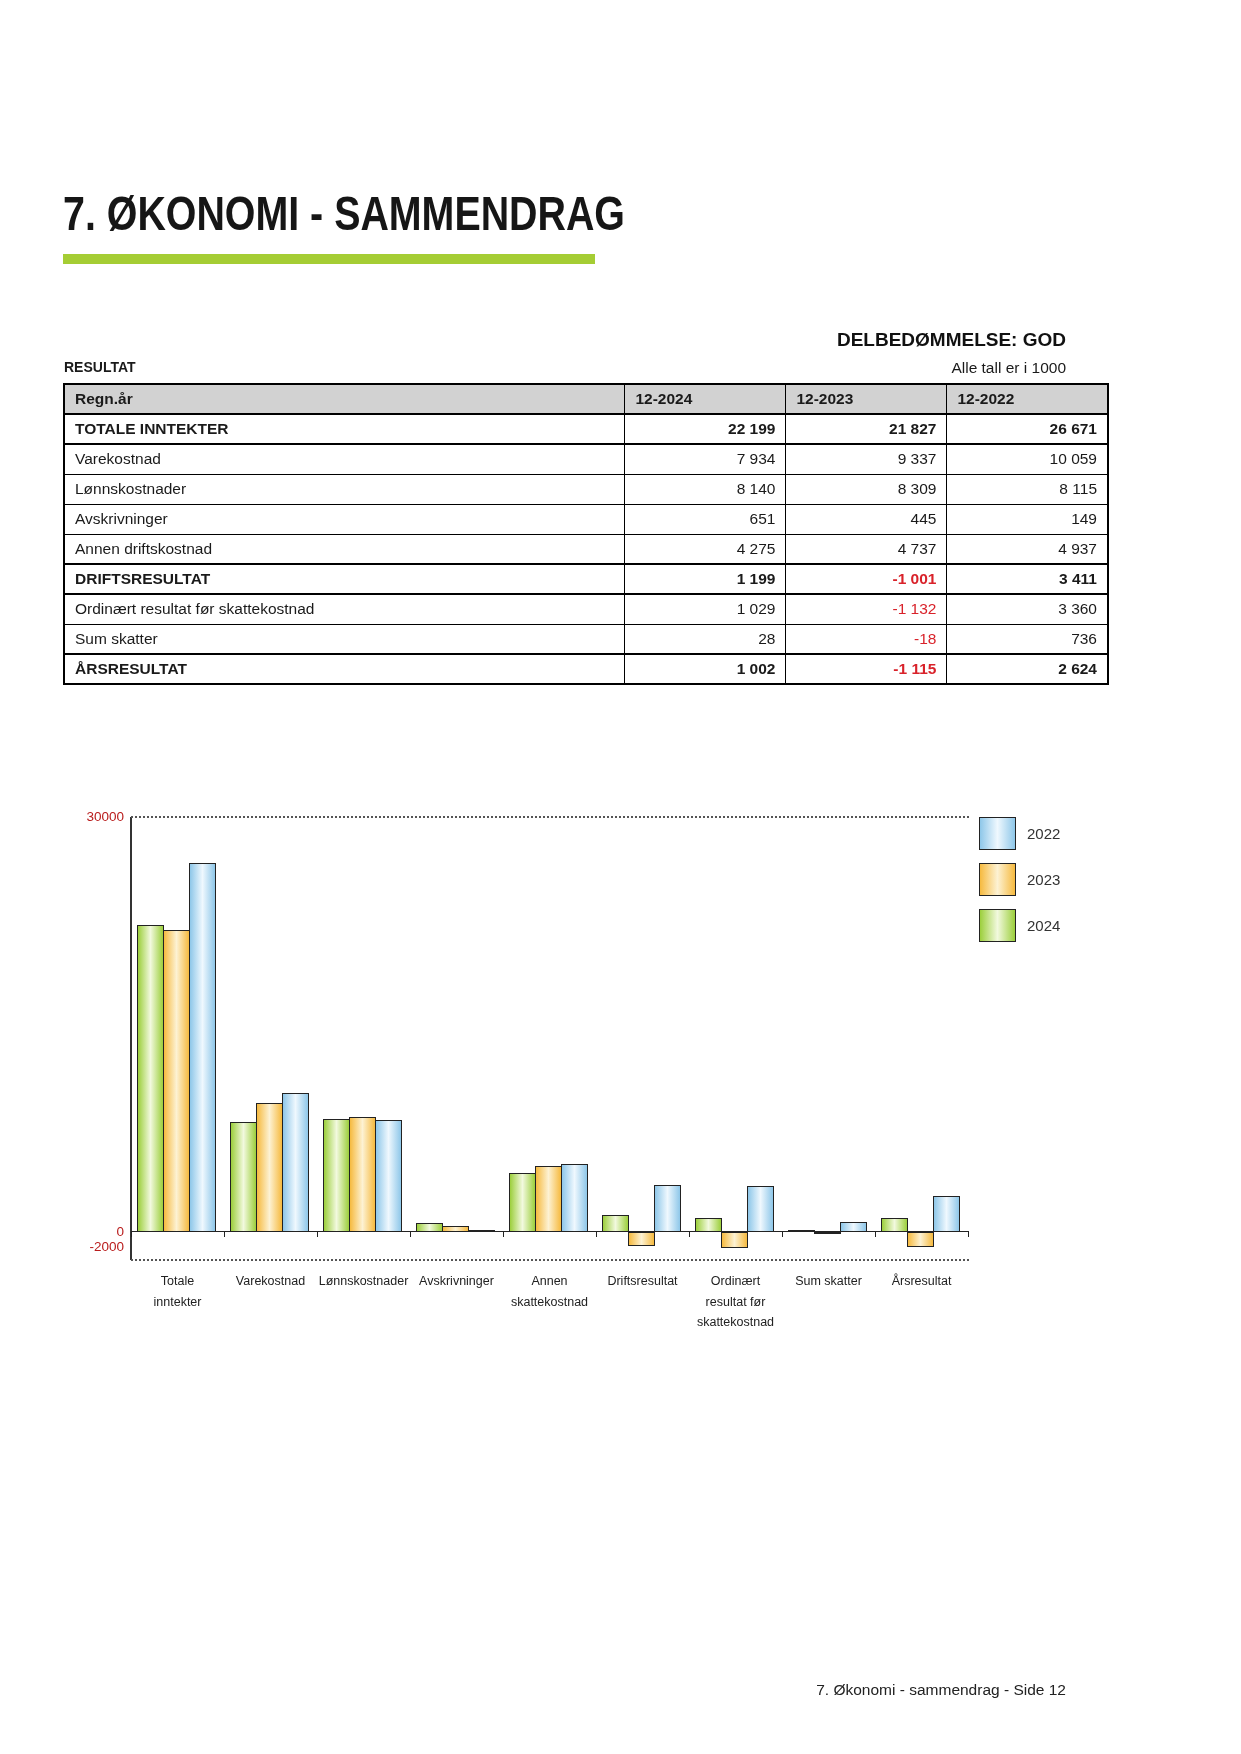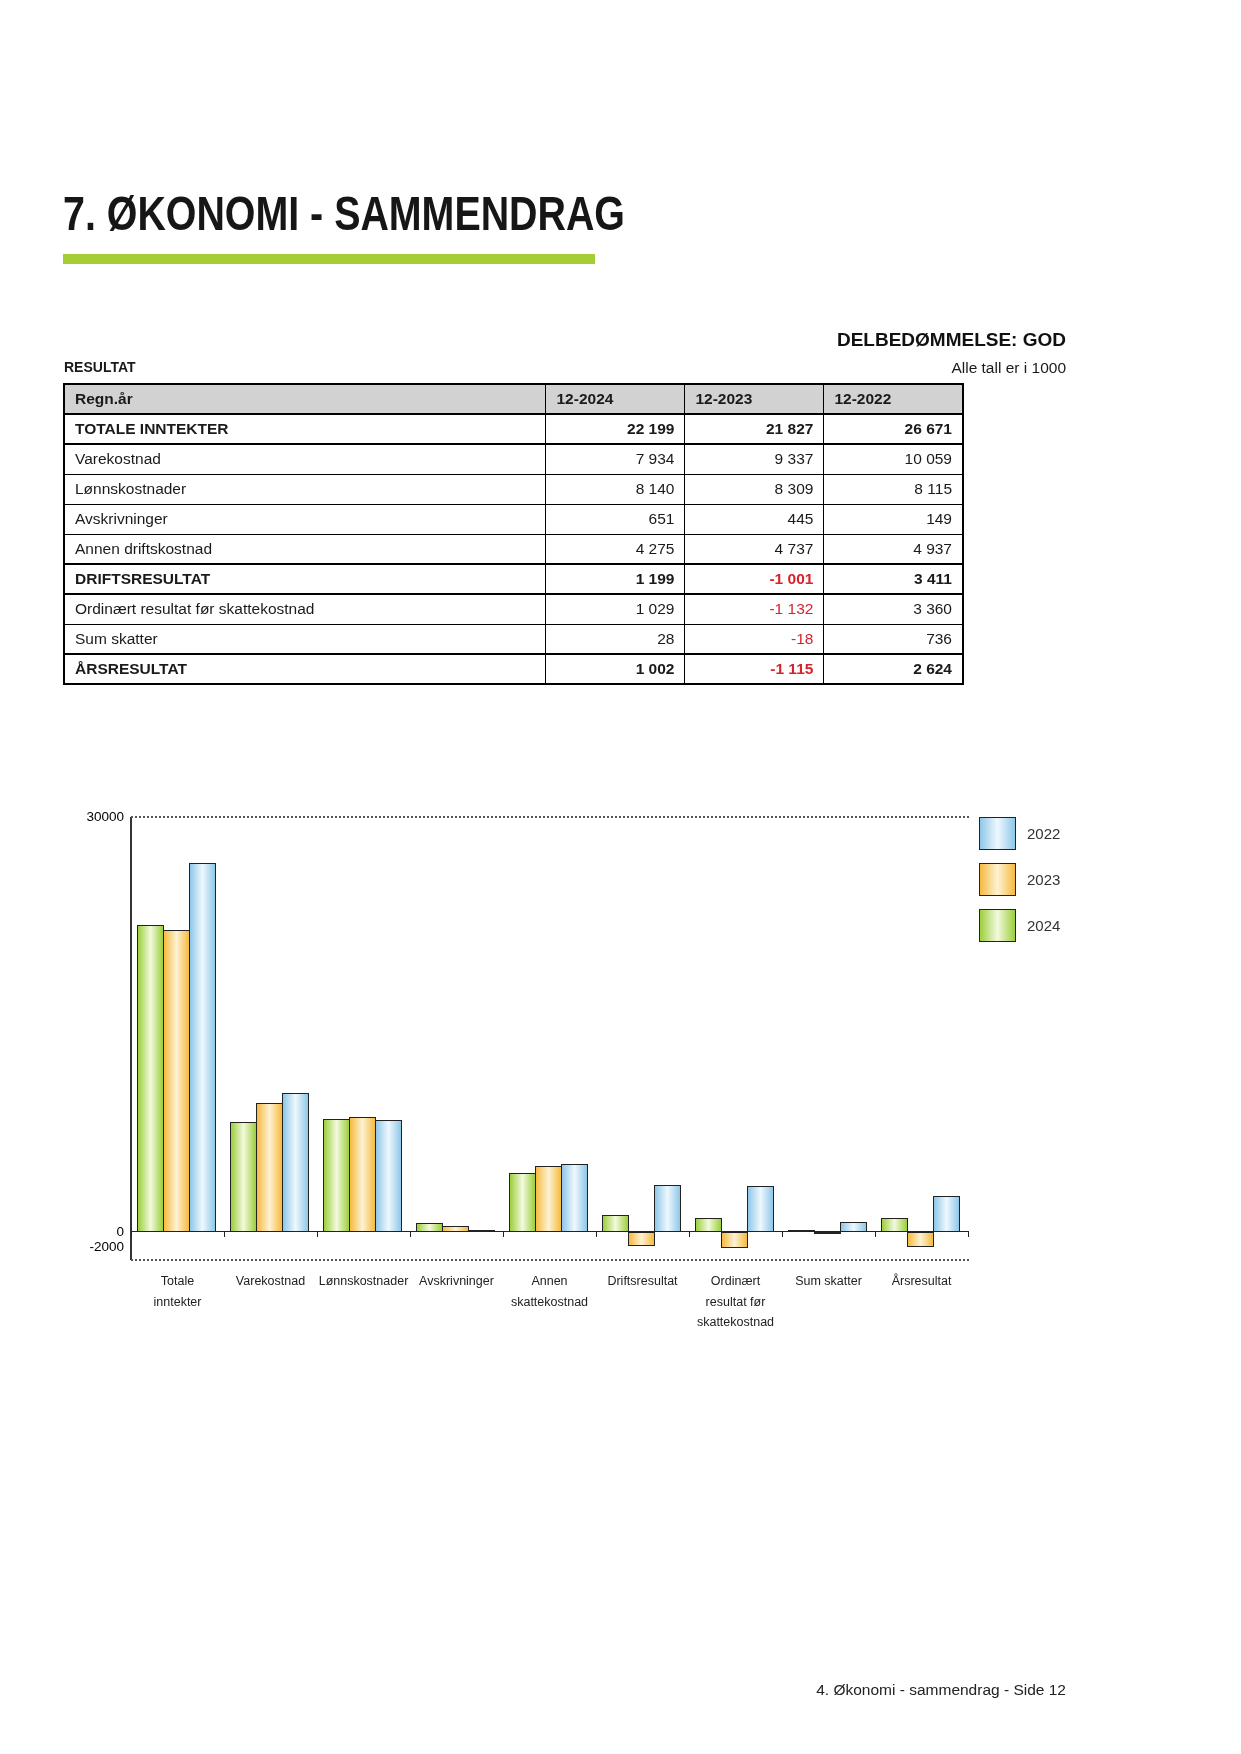--- a/index.html
+++ b/index.html
@@ -16,33 +16,33 @@
   
   .h1 { position: absolute; left: 63px; top: 186px; font-size: 48px; font-weight: 700; letter-spacing: 0px;
         transform: scaleX(0.82); transform-origin: left center; white-space: nowrap; color: #161616; }
   .green-rule { position: absolute; left: 63px; top: 254px; width: 532px; height: 10px; background: #a5cd34; }
 
   .assessment { position: absolute; right: 175px; top: 329px; font-size: 19px; font-weight: 700; color: #111; }
   .section-label { position: absolute; left: 64px; top: 359px; font-size: 14px; font-weight: 700; }
   .units-note { position: absolute; right: 175px; top: 359px; font-size: 15.5px; }
 
   
-  table.results { position: absolute; left: 63px; top: 383px; width: 901px; border-collapse: collapse;
+  table.results { position: absolute; left: 63px; top: 383px; width: 1046px; border-collapse: collapse;
                   font-size: 15.5px; border: 2px solid #000; }
   table.results th, table.results td { border: 1px solid #000; height: 30px; padding: 2px 10px; white-space: nowrap; }
   table.results th { background: #d2d2d2; font-weight: 700; text-align: left; }
   table.results th:first-child { text-align: left; }
   table.results td { text-align: right; }
   table.results td:first-child { text-align: left; }
   table.results tr.strong td { font-weight: 700; border-top: 2px solid #000; border-bottom: 2px solid #000; }
   table.results td.neg { color: #d9222a; }
 
   
   .ylabels { position: absolute; left: 30px; top: 817px; width: 94px; height: 443px; }
-  .ytick { position: absolute; right: 0; width: 94px; text-align: right; font-size: 13.5px; color: #000000; line-height: 18px; }
+  .ytick { position: absolute; right: 0; width: 94px; text-align: right; font-size: 13.5px; color: #b91c1c; line-height: 18px; }
   .yaxis { position: absolute; left: 130px; top: 817px; width: 2px; height: 443px; background: #333; }
   .gridline { position: absolute; left: 131px; width: 838px; height: 0; border-top: 2px dotted #555; }
   .grid-top { top: 816px; }
   .grid-bottom { top: 1259px; }
   .plot { position: absolute; left: 131px; top: 817px; width: 838px; height: 443px; }
   .baseline { position: absolute; left: 0; top: 414px; width: 100%; height: 1px; background: #222; }
   .basetick { position: absolute; top: 415px; width: 1px; height: 5px; background: #222; }
   .bar-group { position: absolute; top: 0; width: 93px; height: 443px; }
   .bar { position: absolute; width: 27px; border: 1px solid #222; }
   .xlabels { position: absolute; left: 131px; top: 1271px; width: 838px; height: 80px; font-size: 12.5px; color: #222; }
@@ -229,15 +229,15 @@
       <div class="legend-entry" style="top: 46px;">
         <span class="legend-swatch" style="background: linear-gradient(90deg, rgb(246, 186, 63) 0%, rgb(253, 242, 211) 50%, rgb(246, 186, 63) 100%);"></span>
         <span class="legend-label">2023</span>
       </div>
       <div class="legend-entry" style="top: 92px;">
         <span class="legend-swatch" style="background: linear-gradient(90deg, rgb(156, 207, 60) 0%, rgb(242, 249, 222) 50%, rgb(156, 207, 60) 100%);"></span>
         <span class="legend-label">2024</span>
       </div>
     </div>
 
-  <div class="footer">4. Økonomi - sammendrag - Side 12</div>
+  <div class="footer">7. Økonomi - sammendrag - Side 12</div>
 
 </div>
 
 </body></html>

